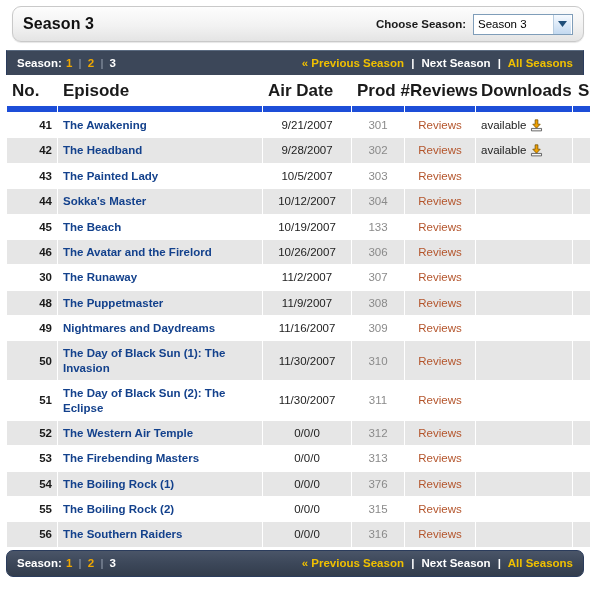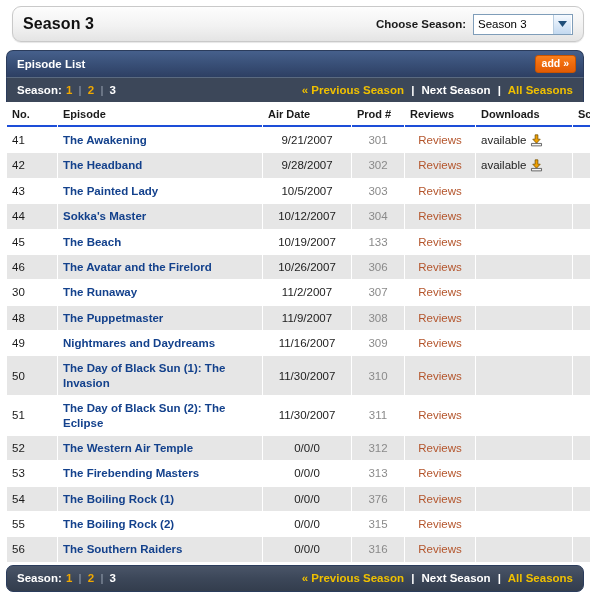--- a/index.html
+++ b/index.html
@@ -141,39 +141,39 @@
   
   #episode-table {
     width: 100%;
     border-collapse: separate;
     border-spacing: 1px 1px;
     background: #ffffff;
     table-layout: fixed;
     margin-top: 1px;
   }
   #episode-table th {
-    font-size: 11px;
+    font-size: 17px;
     font-weight: bold;
     color: #1a1a1a;
     background: #ffffff;
     padding: 4px 5px 5px 5px;
-    border-bottom: 2px solid #1d4ed8;
+    border-bottom: 6px solid #1d4ed8;
     text-align: left;
     white-space: nowrap;
   }
   #episode-table td {
     font-size: 11.5px;
     padding: 5px 5px;
     background: #ffffff;
     vertical-align: middle;
     line-height: 1.25;
   }
   #episode-table tr.alt td { background: #e6e6e6; }
 
-  .c-no     { width: 40px;  text-align: left; font-weight: normal; color: #1a1a1a; }
+  .c-no     { width: 40px;  text-align: right; font-weight: bold; color: #1a1a1a; }
   .c-ep     { width: 194px; }
   .c-air    { width: 78px;  text-align: center; color: #222222; }
   .c-prod   { width: 42px;  text-align: center; color: #8a8a8a; font-size: 10.5px; }
   .c-rev    { width: 60px;  text-align: center; }
   .c-dl     { width: 86px;  text-align: center; color: #222222; }
   .c-score  { width: 52px;  text-align: right; font-weight: bold; color: #000000; padding-right: 8px; }
 
   th.c-no   { text-align: center; }
   th.c-ep   { text-align: left; }
   th.c-air, th.c-prod, th.c-rev, th.c-dl { text-align: center; }
@@ -211,24 +211,20 @@
         <svg width="9" height="6" viewBox="0 0 9 6">
             <path d="M0 0 L9 0 L4.5 6 Z" fill="#1f4e79"></path>
           </svg>
       </span>
     </div>
   </div>
 </div>
 
 <div id="episode-module">
 
-  <div id="module-titlebar">
-    <span id="module-title">Episode List</span>
-    <span id="add-button">add »</span>
-  </div>
 
   <div class="nav-bar" id="nav-bar-top">
     <div class="nav-left">
       <span class="lbl">Season:</span>
       <span class="season-num">1</span>
       <span class="sep">|</span>
       <span class="season-num">2</span>
       <span class="sep">|</span>
       <span class="season-num cur">3</span>
     </div>

